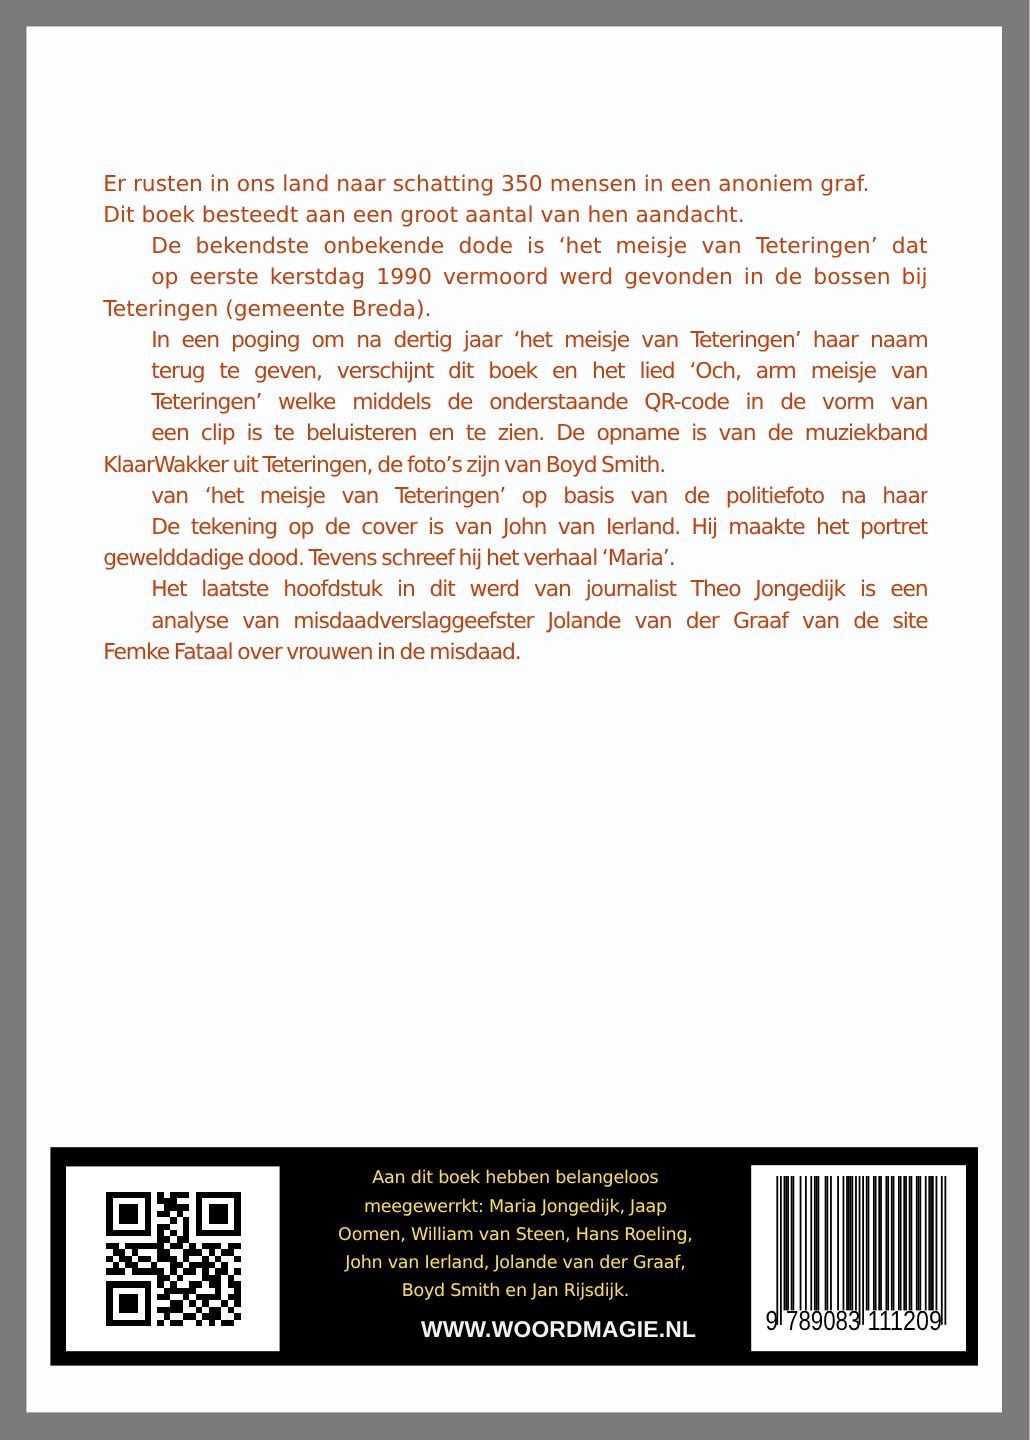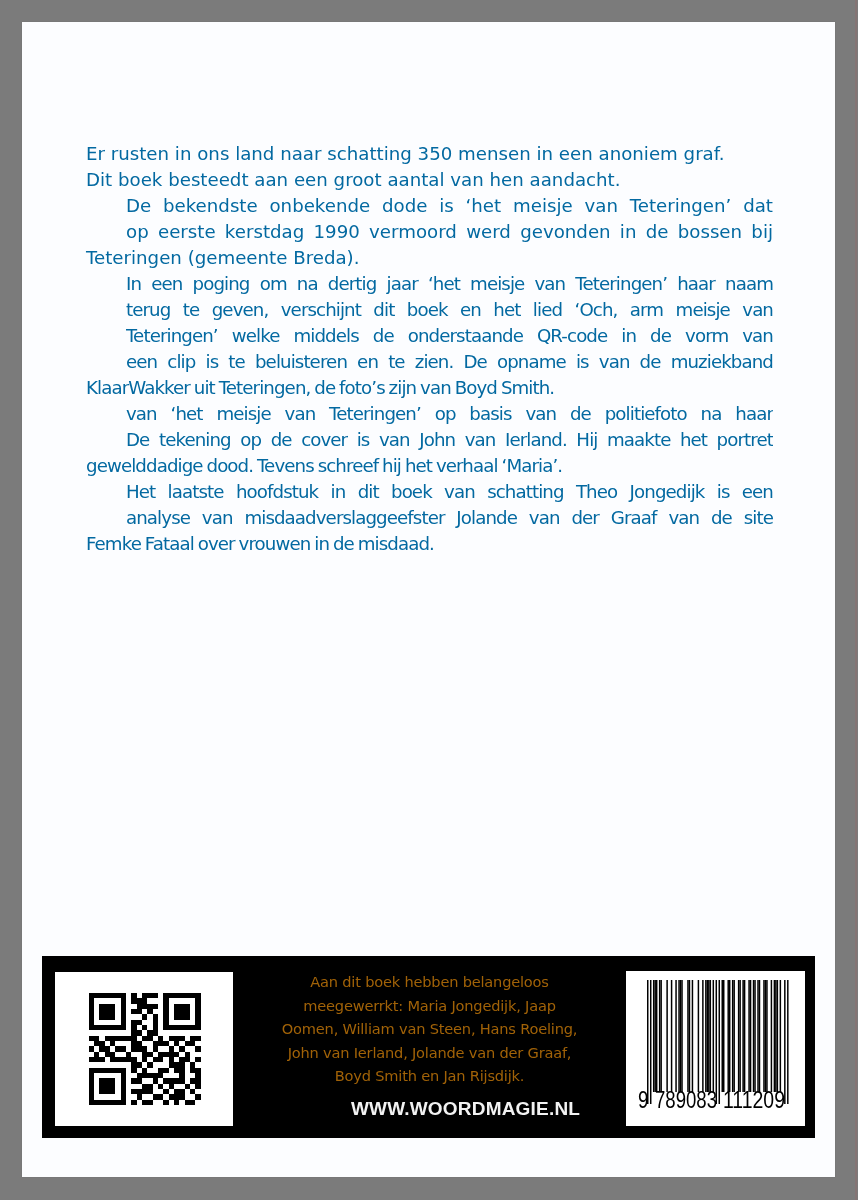--- a/index.html
+++ b/index.html
@@ -12,21 +12,21 @@
     position: absolute; left: 855px; top: 0; width: 2px; height: 1200px;
     background: #8a6f6f; opacity: 0.6;
   }
   .page {
     position: absolute; left: 22px; top: 22px; width: 813px; height: 1155px;
     background: #fcfdff;
     box-shadow: 0 0 1px #6a6a6a;
   }
   .body-text {
     position: absolute; left: 64px; top: 119px; width: 687px;
-    color: #0369a1;
+    color: #c2410c;
     font-family: "DejaVu Sans", sans-serif;
     font-size: 18.2px;
   }
   .line {
     display: block; height: 26px; line-height: 26px; white-space: nowrap;
     text-align: left;
   }
   .line.justify { text-align: justify; text-align-last: justify; white-space: normal; height: 26px; overflow: hidden; margin-left: 40px; }
   .line.condensed { letter-spacing: -0.9px; word-spacing: -1px; }
 
@@ -34,21 +34,21 @@
     position: absolute; left: 20px; top: 934px; width: 773px; height: 182px;
     background: #000;
   }
   .qr-box {
     position: absolute; left: 13px; top: 16px; width: 178px; height: 154px;
     background: #fff;
   }
   .qr-box svg { position: absolute; left: 32px; top: 21px; }
   .credits {
     position: absolute; left: 191px; top: 14px; width: 393px;
-    color: #a16207; text-align: center;
+    color: #fde047; text-align: center;
     font-family: "DejaVu Sans", sans-serif;
     font-size: 14.6px;
   }
   .credits .cl { display: block; height: 23.5px; line-height: 23.5px; white-space: nowrap; letter-spacing: -0.2px; }
   .site-url {
     position: absolute; left: 191px; top: 142px; width: 465px;
     text-align: center; color: #f2f2f2;
     font-family: "Liberation Sans", sans-serif; font-weight: bold;
     font-size: 19px; letter-spacing: 0.2px;
   }
@@ -77,21 +77,21 @@
     <span class="line justify condensed">In een poging om na dertig jaar ‘het meisje van Teteringen’ haar naam</span>
     <span class="line justify condensed">terug te geven, verschijnt dit boek en het lied ‘Och, arm meisje van</span>
     <span class="line justify condensed">Teteringen’ welke middels de onderstaande QR-code in de vorm van</span>
     <span class="line justify condensed">een clip is te beluisteren en te zien. De opname is van de muziekband</span>
     <span class="line condensed">KlaarWakker uit Teteringen, de foto’s zijn van Boyd Smith.</span>
 
     <span class="line justify condensed">van ‘het meisje van Teteringen’ op basis van de politiefoto na haar</span>
     <span class="line justify condensed">De tekening op de cover is van John van Ierland. Hij maakte het portret</span>
     <span class="line condensed">gewelddadige dood. Tevens schreef hij het verhaal ‘Maria’.</span>
 
-    <span class="line justify condensed">Het laatste hoofdstuk in dit boek van schatting Theo Jongedijk is een</span>
+    <span class="line justify condensed">Het laatste hoofdstuk in dit werd van journalist Theo Jongedijk is een</span>
     <span class="line justify condensed">analyse van misdaadverslaggeefster Jolande van der Graaf van de site</span>
     <span class="line condensed">Femke Fataal over vrouwen in de misdaad.</span>
   </div>
 
   <div class="band">
     <div class="qr-box">
       <svg width="115" height="112" viewBox="0 0 21 21" shape-rendering="crispEdges">
         <g id="qr-modules" fill="#000">
             <rect x="0" y="0" width="1" height="1"></rect>
             <rect x="1" y="0" width="1" height="1"></rect>

